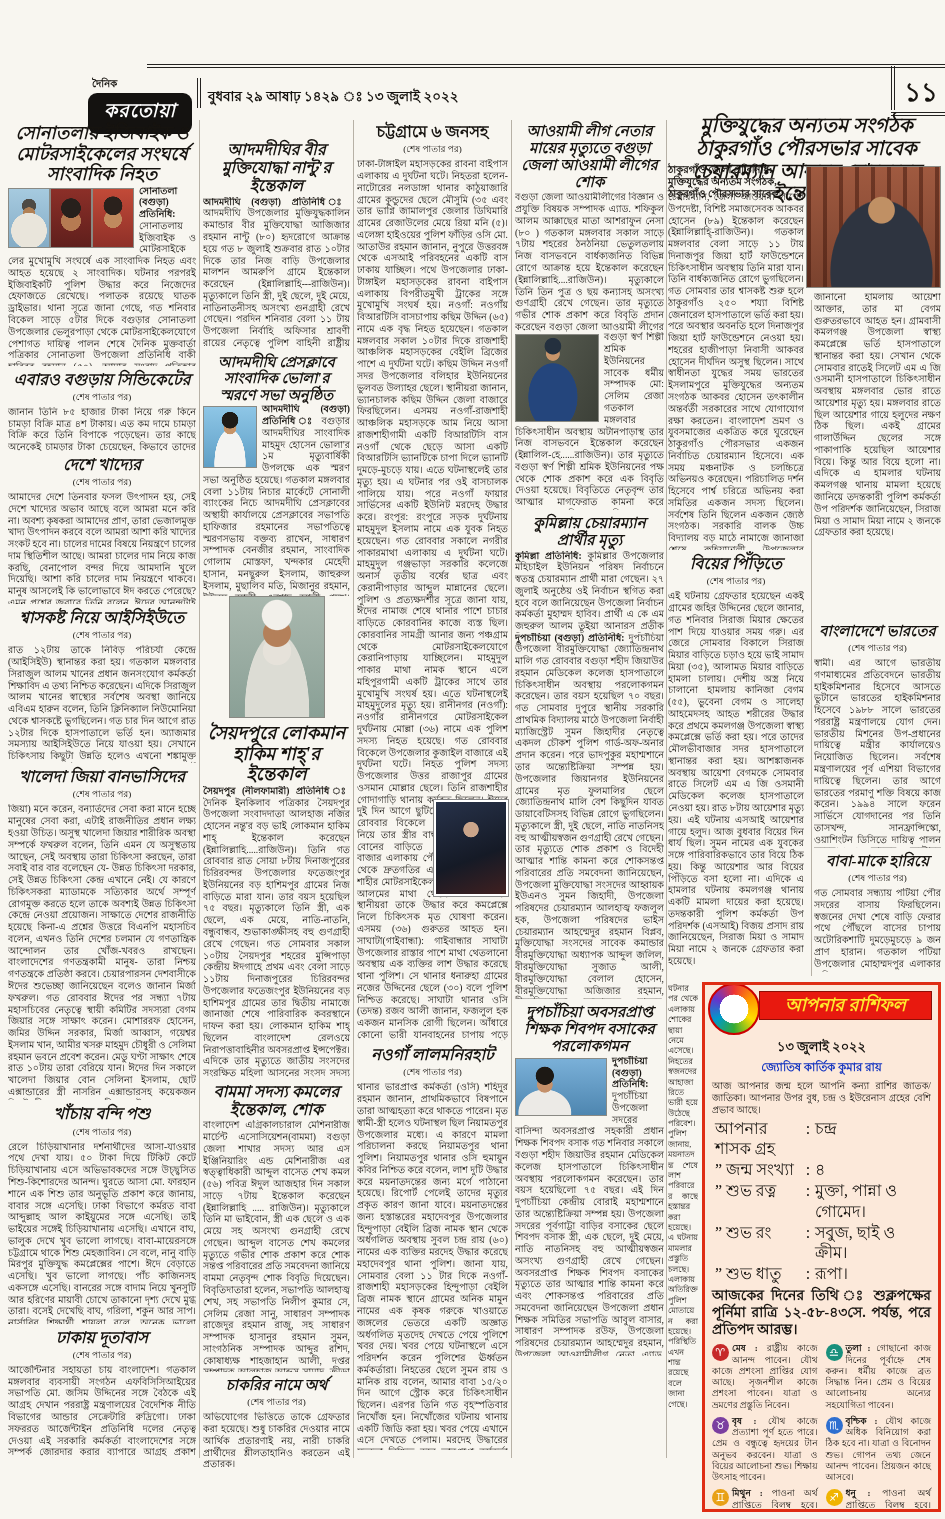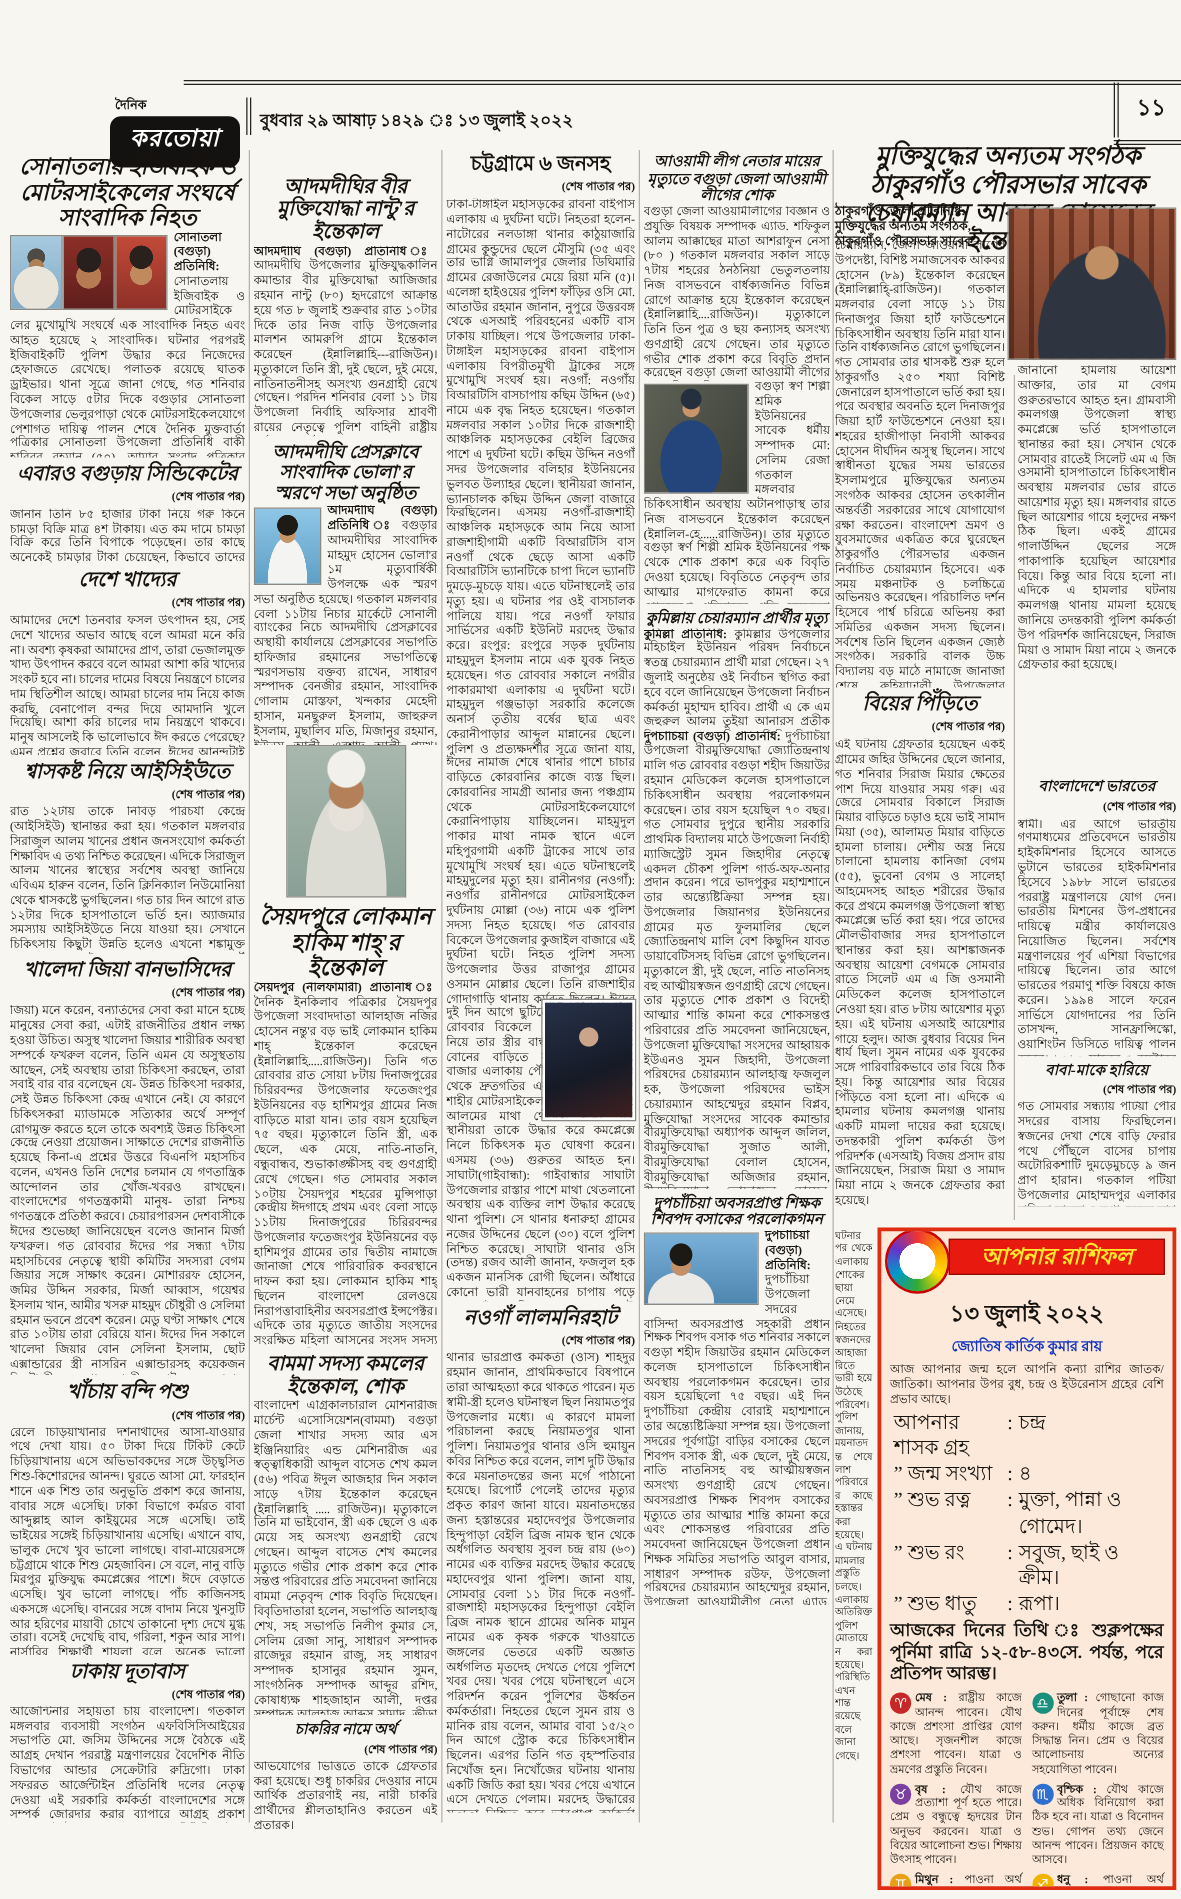--- a/index.html
+++ b/index.html
@@ -3,52 +3,52 @@
 <meta charset="utf-8">
 <style>
   html,body{margin:0;padding:0}
   body{width:945px;height:1519px;position:relative;overflow:hidden;background:#f8f6f0;
        font-family:"Liberation Serif","DejaVu Sans",serif;color:#16130f}
   .abs{position:absolute}
   .col{position:absolute;overflow:hidden}
   .vrule{position:absolute;width:0;border-left:1px solid #b7b1a6}
   .head{font-weight:bold;text-align:center;line-height:1.14;margin:5px 1px 1px;font-style:italic}
   .h20{font-size:20px}.h18{font-size:18px}.h16{font-size:16px}
-  .h15{font-size:12px}.h14{font-size:14.5px}
-  .cont{font-size:9px;font-weight:bold;text-align:right;margin:0 0 2px;font-style:normal}
+  .h15{font-size:15px}.h14{font-size:14.5px}
+  .cont{font-size:9px;font-weight:normal;text-align:center;margin:0 0 2px;font-style:normal}
   .body{font-size:9.5px;line-height:1.24;text-align:justify;overflow:hidden;word-break:break-word}
   .byline{font-weight:bold}
   .photo{display:inline-block;vertical-align:top;border:1px solid #8a8a84;box-sizing:border-box}
   .photorow{float:left;margin:2px 5px 2px 0;white-space:nowrap}
   .fl{float:left;margin:2px 5px 2px 0}
   .ph-beard{background:radial-gradient(circle at 50% 72%,#e9e5db 0 38%,transparent 39%),radial-gradient(circle at 50% 42%,#b08055 0 15%,transparent 16%),radial-gradient(circle at 50% 29%,#4e4a44 0 15%,transparent 16%),linear-gradient(#a6cadf,#84acc6)}
   .ph-red1{background:radial-gradient(circle at 50% 33%,#27201c 0 22%,transparent 23%),radial-gradient(circle at 50% 55%,#b67b52 0 26%,transparent 27%),linear-gradient(#8c2f28,#5f1f1c)}
   .ph-red2{background:radial-gradient(circle at 50% 29%,#2a211c 0 20%,transparent 21%),radial-gradient(circle at 50% 52%,#c08a5e 0 24%,transparent 25%),linear-gradient(#c24a38,#8e3028)}
   .ph-blue{background:radial-gradient(circle at 50% 22%,#1e1a16 0 15%,transparent 16%),radial-gradient(circle at 50% 35%,#c79468 0 13%,transparent 14%),radial-gradient(ellipse at 50% 94%,#f4f4f2 0 42%,transparent 43%),linear-gradient(#8ec6e6,#5f9fc6)}
   .ph-cap{background:radial-gradient(circle at 50% 15%,#f2f0ea 0 13%,transparent 14%),radial-gradient(circle at 50% 30%,#b4805a 0 14%,transparent 15%),radial-gradient(circle at 50% 45%,#e6e2da 0 17%,transparent 18%),radial-gradient(ellipse at 50% 96%,#dcdcd4 0 48%,transparent 49%),linear-gradient(#a9b8ae,#8aa096)}
   .ph-police{background:radial-gradient(circle at 45% 13%,#24303e 0 9%,transparent 10%),radial-gradient(circle at 45% 22%,#c8956a 0 8%,transparent 9%),radial-gradient(ellipse at 45% 72%,#24457c 0 38%,transparent 39%),linear-gradient(120deg,#5d6155,#3c4038)}
   .ph-grill{background:radial-gradient(circle at 56% 36%,#c09064 0 12%,transparent 13%),radial-gradient(ellipse at 56% 88%,#2e3440 0 48%,transparent 49%),repeating-linear-gradient(90deg,rgba(60,20,10,.5) 0 4px,transparent 4px 16px),linear-gradient(#a05a40,#7a422e)}
   .ph-dark{background:radial-gradient(circle at 50% 30%,#caa58a 0 10%,transparent 11%),linear-gradient(160deg,#27324a,#151a26 60%,#402020)}
   .ph-blue2{background:radial-gradient(circle at 32% 30%,#1c1814 0 12%,transparent 13%),radial-gradient(circle at 32% 46%,#c4906a 0 11%,transparent 12%),radial-gradient(ellipse at 32% 96%,#eceae6 0 30%,transparent 31%),linear-gradient(#7ab0d8,#4e86b0)}
   
   .rule-top{border-top:4px double #242220}
   .mh-small{font-size:10px;font-weight:bold;margin-left:4px}
   .mh-box{background:#141210;color:#fff;font-size:19px;font-weight:bold;text-align:center;
           border-radius:9px;padding:3px 4px 6px;letter-spacing:1px;font-style:italic}
   .dateline{font-size:13.5px;font-weight:bold}
-  .pageno{font-size:18px;font-weight:bold;text-align:center}
+  .pageno{font-size:26px;font-weight:bold;text-align:center}
   
   .rashifol{position:absolute;left:702px;top:982px;width:239px;height:530px;box-sizing:border-box;
             border:3px solid #df2d14;background:#fce9da;overflow:hidden;font-family:"Liberation Serif","DejaVu Sans",serif}
   .r-head{position:relative;height:34px;margin:4px 6px 2px 6px}
   .r-bar{position:absolute;left:48px;right:0;top:2px;height:27px;background:#e8190f;color:#ffe92c;
          font-size:18px;font-weight:bold;text-align:center;line-height:27px;border:1px solid #8d0e06;font-style:italic}
   .zlogo{position:absolute;left:-3px;top:-6px;width:48px;height:48px;border-radius:50%;border:2px solid #c00;
          background:radial-gradient(circle,#fff 0 42%,transparent 43%),conic-gradient(#e33,#f90,#fd0,#3a3,#09c,#63c,#e33)}
-  .r-date{text-align:center;font-weight:bold;font-size:18px;margin-top:14px}
+  .r-date{text-align:center;font-weight:bold;font-size:13px;margin-top:14px}
   .r-astro{text-align:center;font-weight:bold;font-size:11.5px;color:#1535c0;margin:1px 0 3px}
   .r-intro{font-size:9.5px;text-align:justify;padding:0 7px;line-height:1.25}
   .r-facts{padding:2px 10px 0;font-size:16px}
   .fact{display:flex;line-height:1.3}
   .flab{width:86px}.fsep{width:14px;text-align:center}.fval{flex:1}
   .r-tithi{font-size:14px;font-weight:bold;line-height:1.2;padding:3px 7px;text-align:justify}
   .r-signs{column-count:2;column-gap:8px;padding:2px 7px;font-size:9px;line-height:1.25;text-align:justify}
   .sign{break-inside:avoid;margin-bottom:5px}
   .zicon{float:left;width:17px;height:17px;border-radius:50%;color:#fff;font-size:11px;line-height:17px;
          text-align:center;margin:1px 3px 0 0;font-family:"DejaVu Sans",sans-serif}

